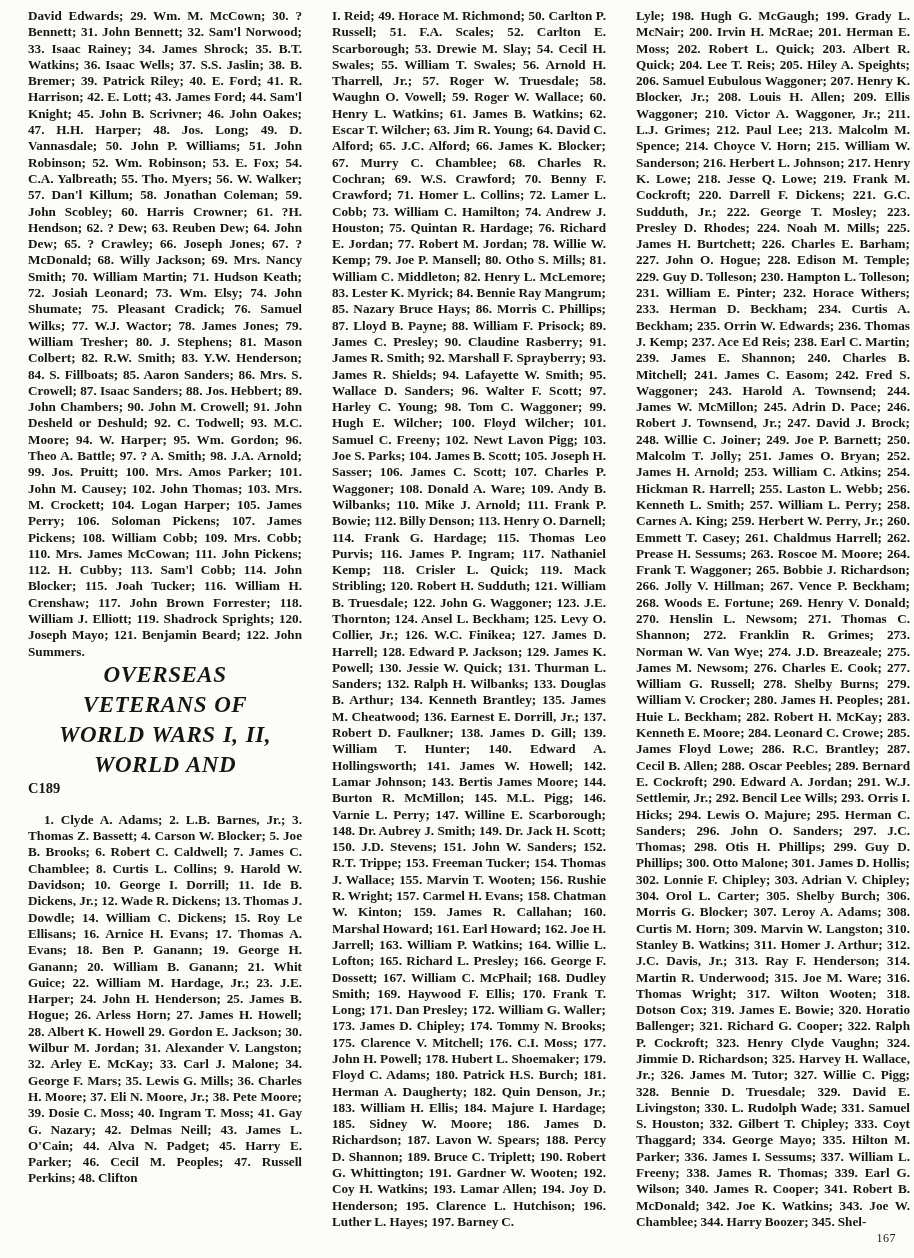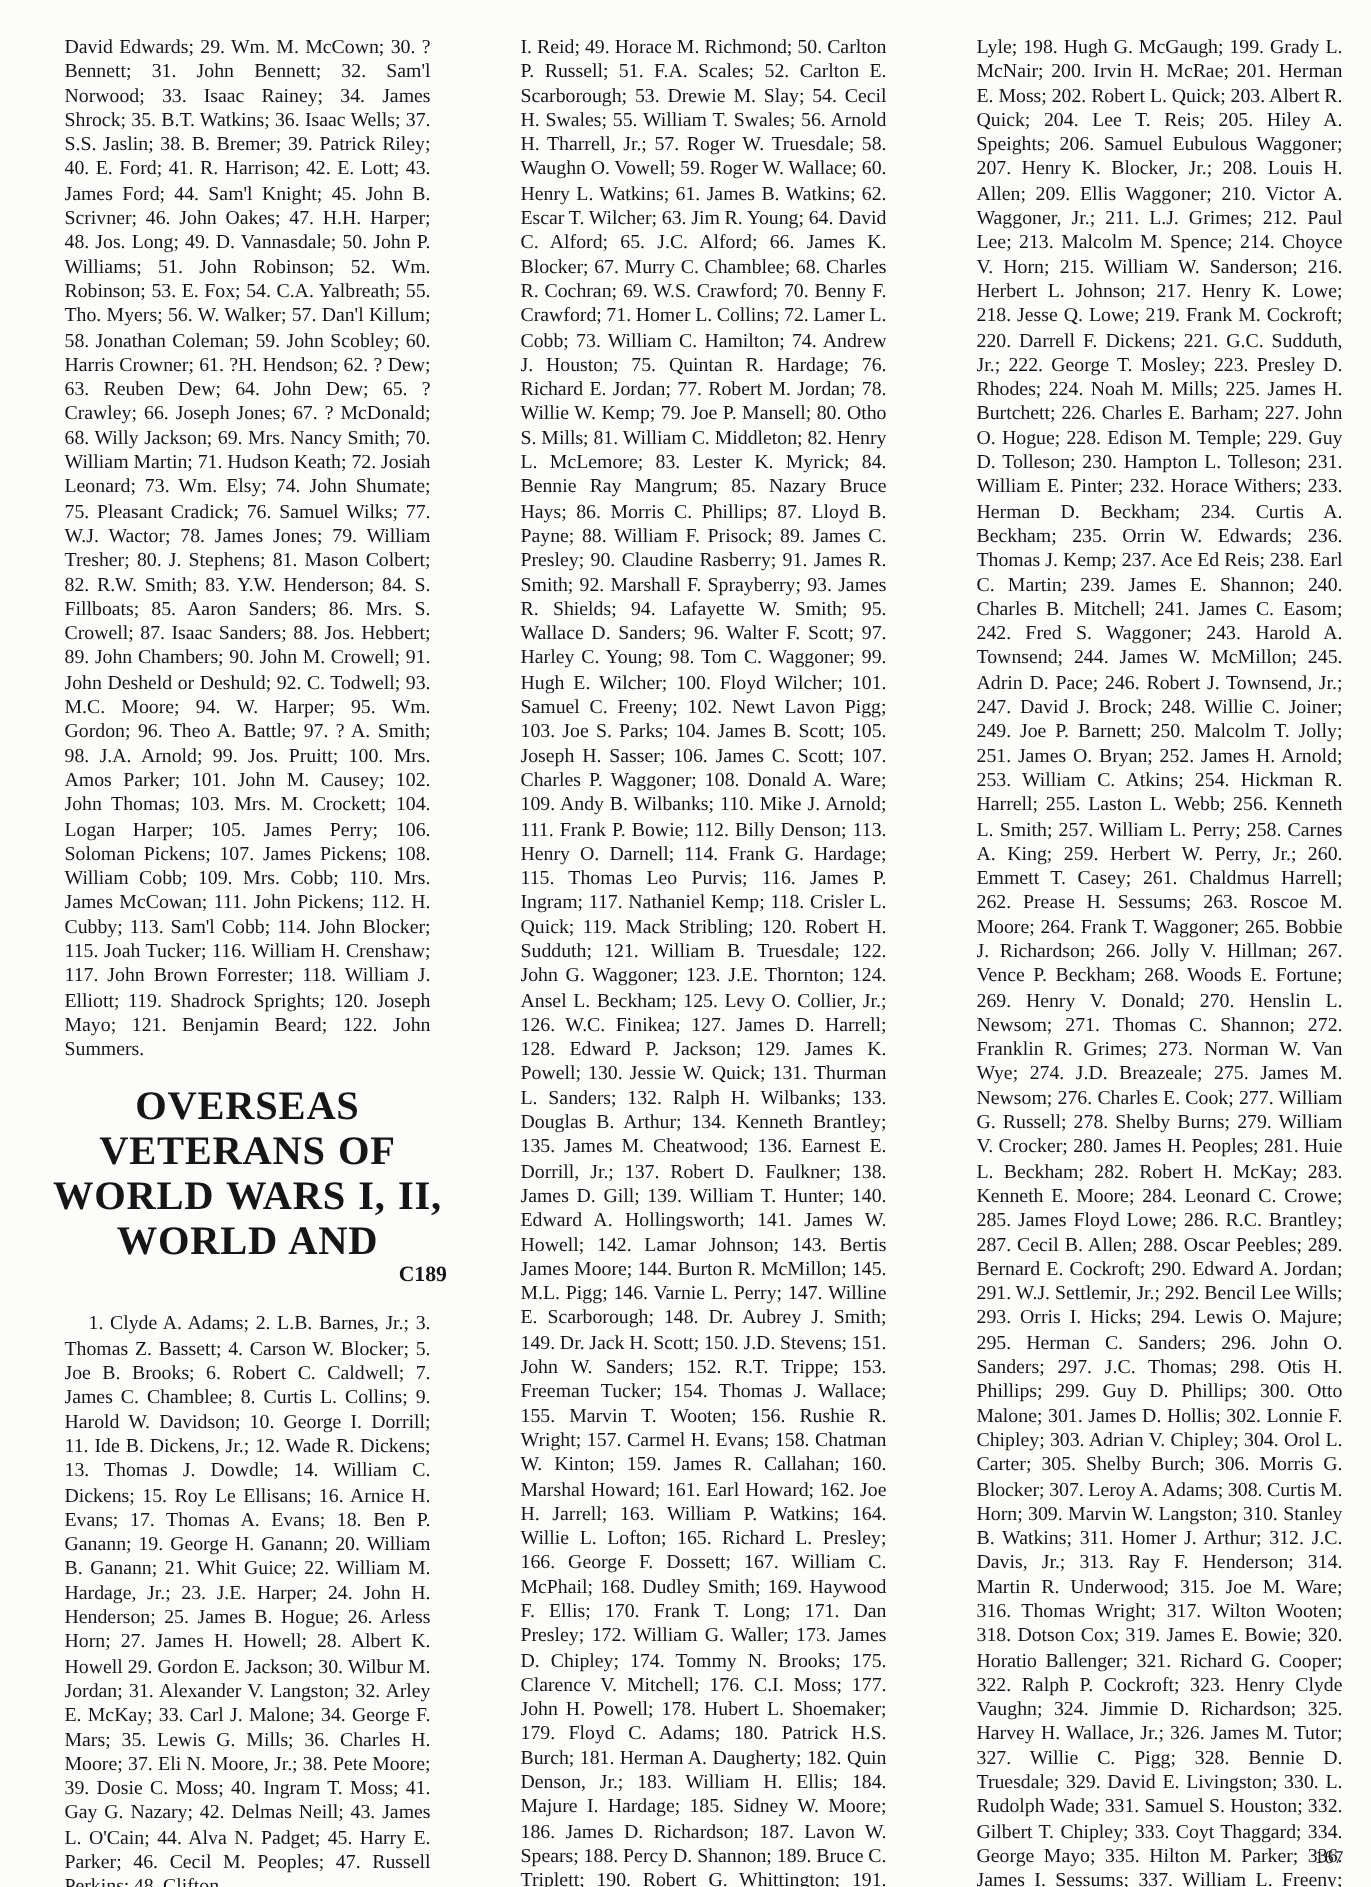--- a/index.html
+++ b/index.html
@@ -22,54 +22,55 @@
     display: flex;
     gap: 30px;
     padding: 8px 12px 0 28px;
     box-sizing: border-box;
   }
   .col {
     width: 274px;
     flex: 0 0 274px;
   }
   .body-text {
-    margin: 15px;
+    margin: 0;
     font-size: 13.2px;
     line-height: 16.3px;
     text-align: justify;
     text-justify: inter-word;
     hyphens: auto;
     -webkit-hyphens: auto;
     word-spacing: -0.3px;
-    font-weight: 400;
+    font-weight: 700;
   }
   .indent-first {
     text-indent: 16px;
   }
   .byline {
     text-align: right;
     font-weight: bold;
     font-size: 14.5px;
     line-height: 17px;
     margin: 14px 2px 20px 0;
   }
   .title {
     margin: 0;
     text-align: center;
     font-weight: bold;
-    font-size: 27px;
+    font-size: 23px;
     line-height: 30px;
     letter-spacing: 0.5px;
     word-spacing: 1px;
+    font-style: italic;
   }
   .title-line {
     display: block;
   }
   .title-code {
-    text-align: right;
+    text-align: left;
     font-weight: bold;
     font-size: 14.5px;
     line-height: 16px;
     margin: 0 4px 16px 0;
   }
   .page-number {
     position: absolute;
     right: 18px;
     bottom: 12px;
     font-size: 12px;

